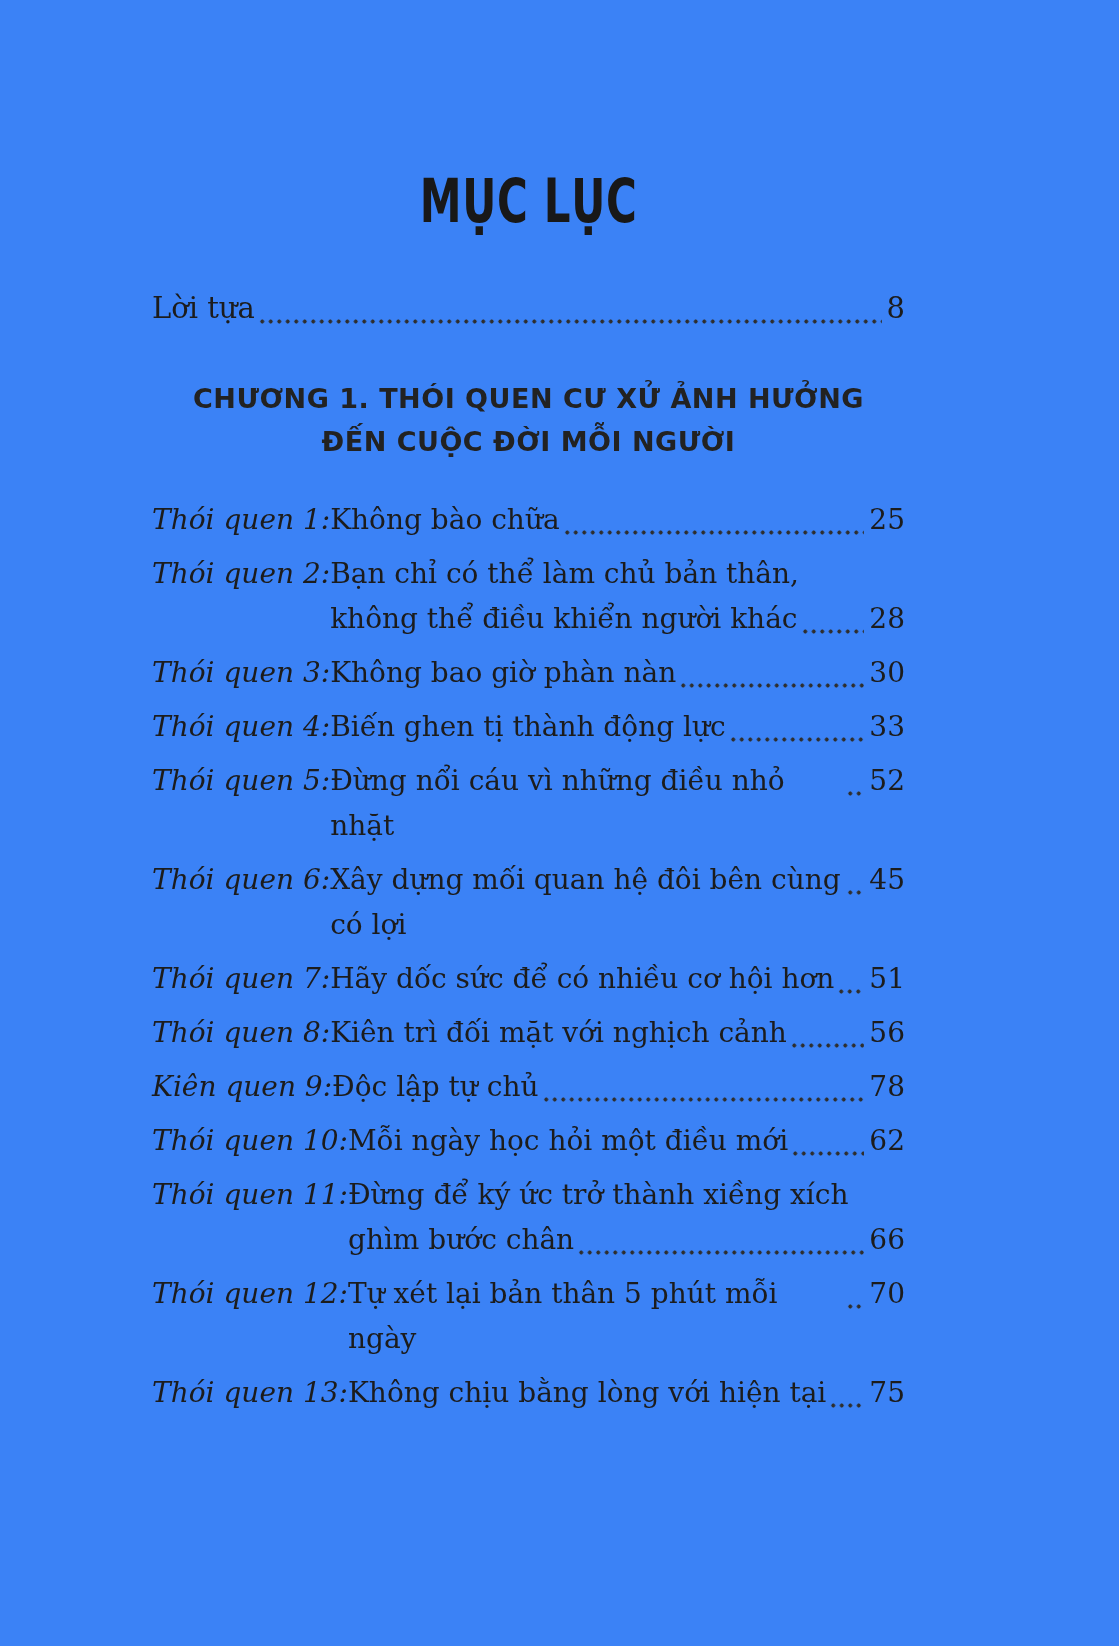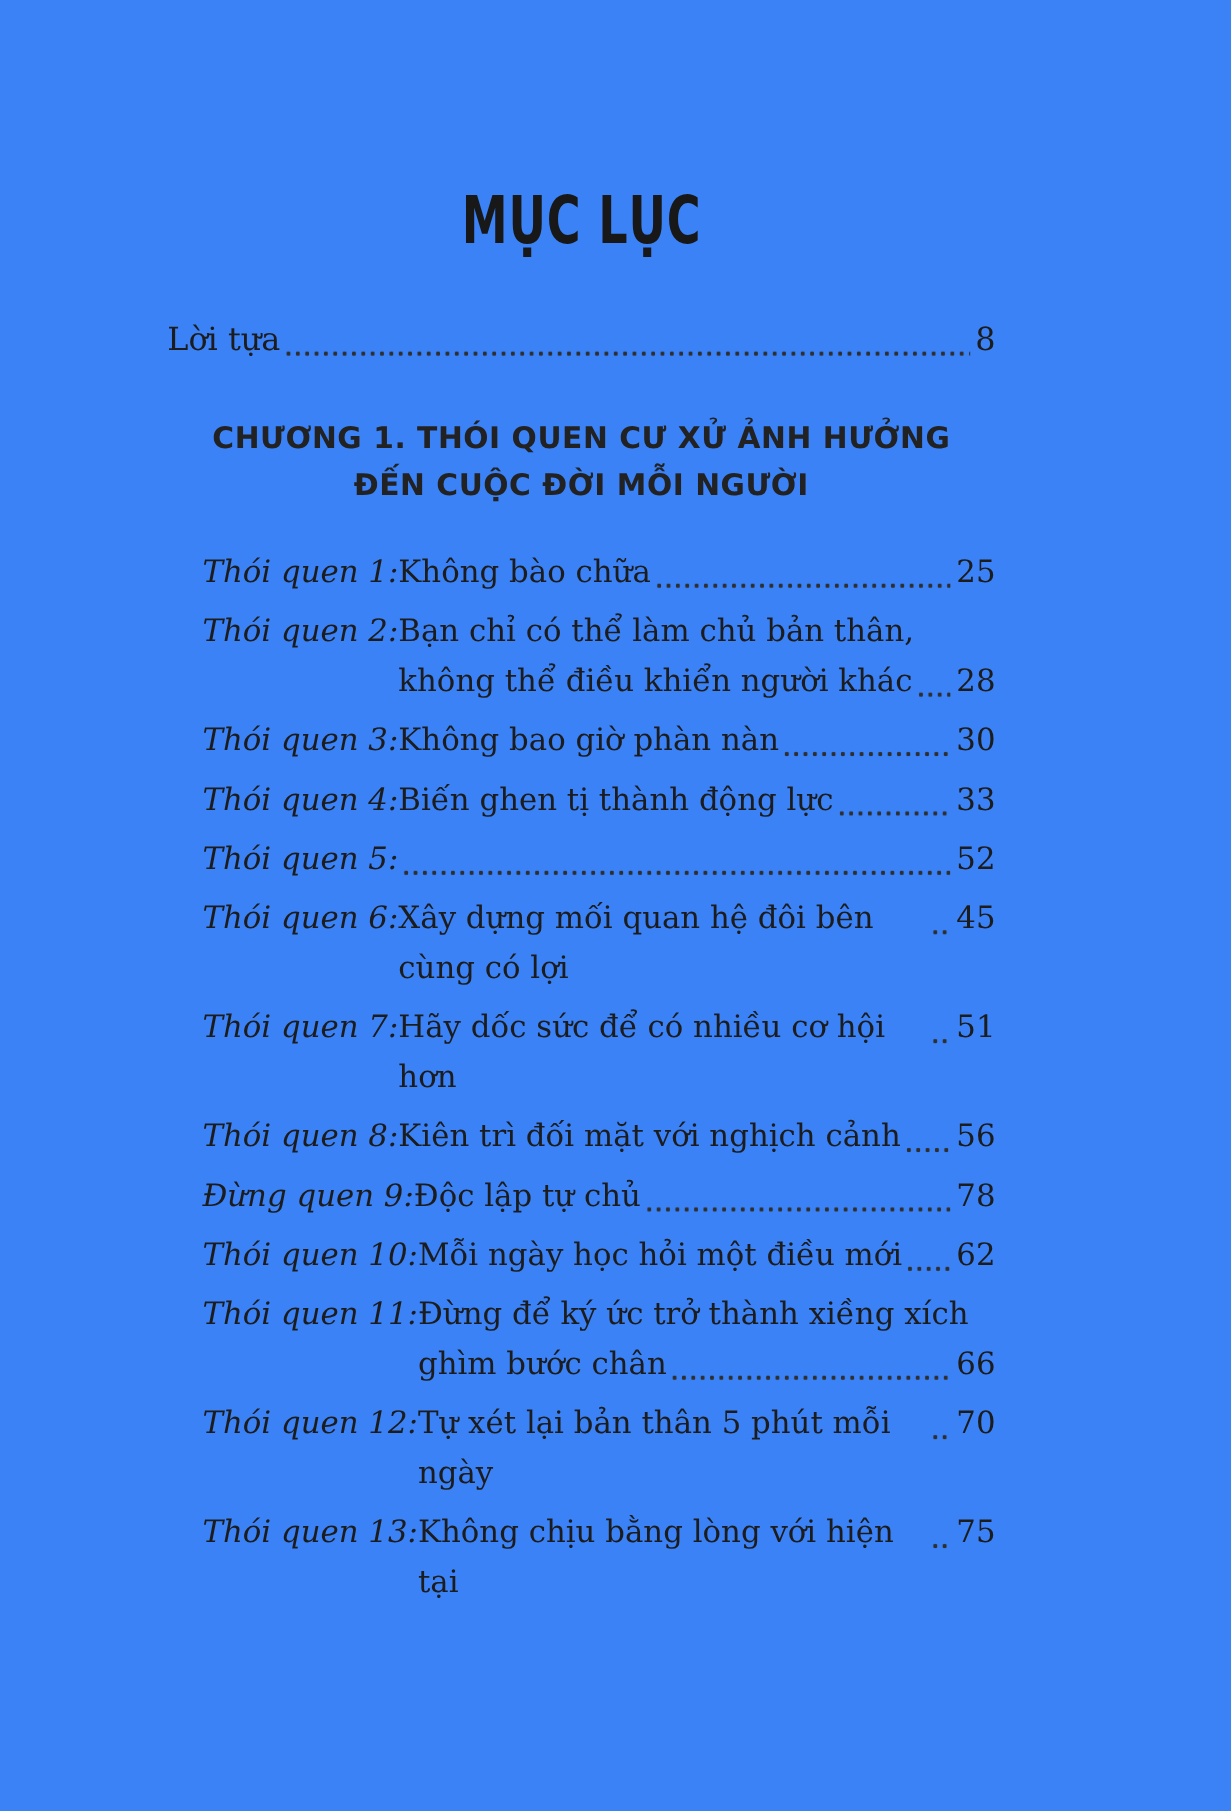--- a/index.html
+++ b/index.html
@@ -72,21 +72,20 @@
   .entry {
     display: flex;
     margin-bottom: 9px;
   }
   .entry-label {
     flex: 0 0 175px;
     font-style: italic;
     font-size: 28px;
     line-height: 45px;
     white-space: nowrap;
-    margin-left: 32px;
   }
   .entry-content {
     flex: 1 1 auto;
     min-width: 0;
   }
 </style>
 </head>
 <body>
 
 <div class="page">
@@ -147,20 +146,21 @@
             <span>Biến ghen tị thành động lực</span>
             <span class="dots"></span>
             <span class="pageno">33</span>
           </div>
         </div>
       </div>
       <div class="entry">
         <span class="entry-label">Thói quen 5:</span>
         <div class="entry-content">
           <div class="line">
+            <span>Đừng nổi cáu vì những điều nhỏ nhặt</span>
             <span class="dots"></span>
             <span class="pageno">52</span>
           </div>
         </div>
       </div>
       <div class="entry">
         <span class="entry-label">Thói quen 6:</span>
         <div class="entry-content">
           <div class="line">
             <span>Xây dựng mối quan hệ đôi bên cùng có lợi</span>
@@ -183,21 +183,21 @@
         <span class="entry-label">Thói quen 8:</span>
         <div class="entry-content">
           <div class="line">
             <span>Kiên trì đối mặt với nghịch cảnh</span>
             <span class="dots"></span>
             <span class="pageno">56</span>
           </div>
         </div>
       </div>
       <div class="entry">
-        <span class="entry-label">Đừng quen 9:</span>
+        <span class="entry-label">Kiên quen 9:</span>
         <div class="entry-content">
           <div class="line">
             <span>Độc lập tự chủ</span>
             <span class="dots"></span>
             <span class="pageno">78</span>
           </div>
         </div>
       </div>
       <div class="entry">
         <span class="entry-label">Thói quen 10:</span>

